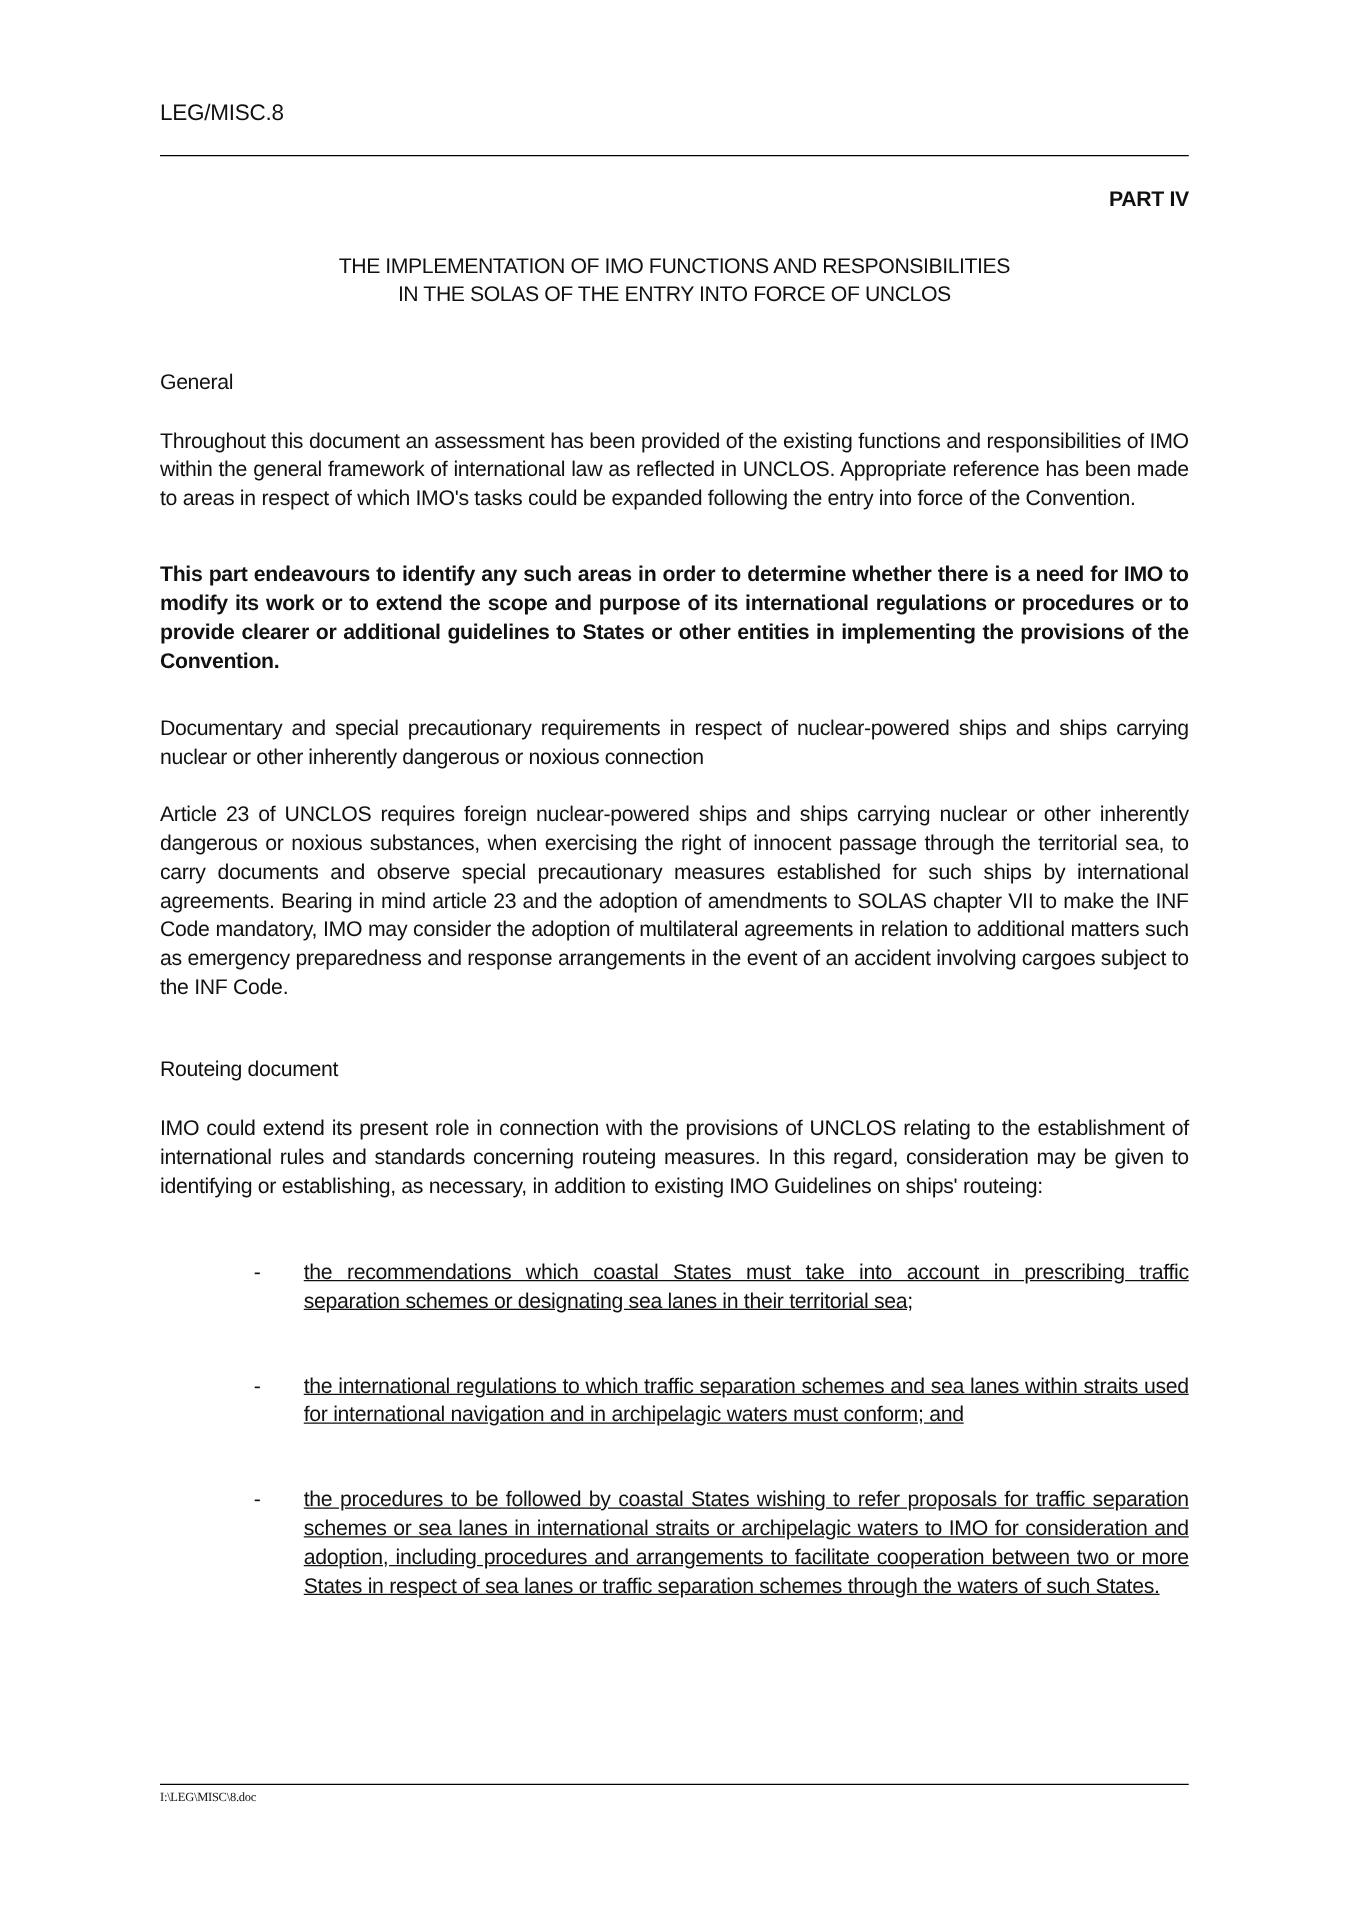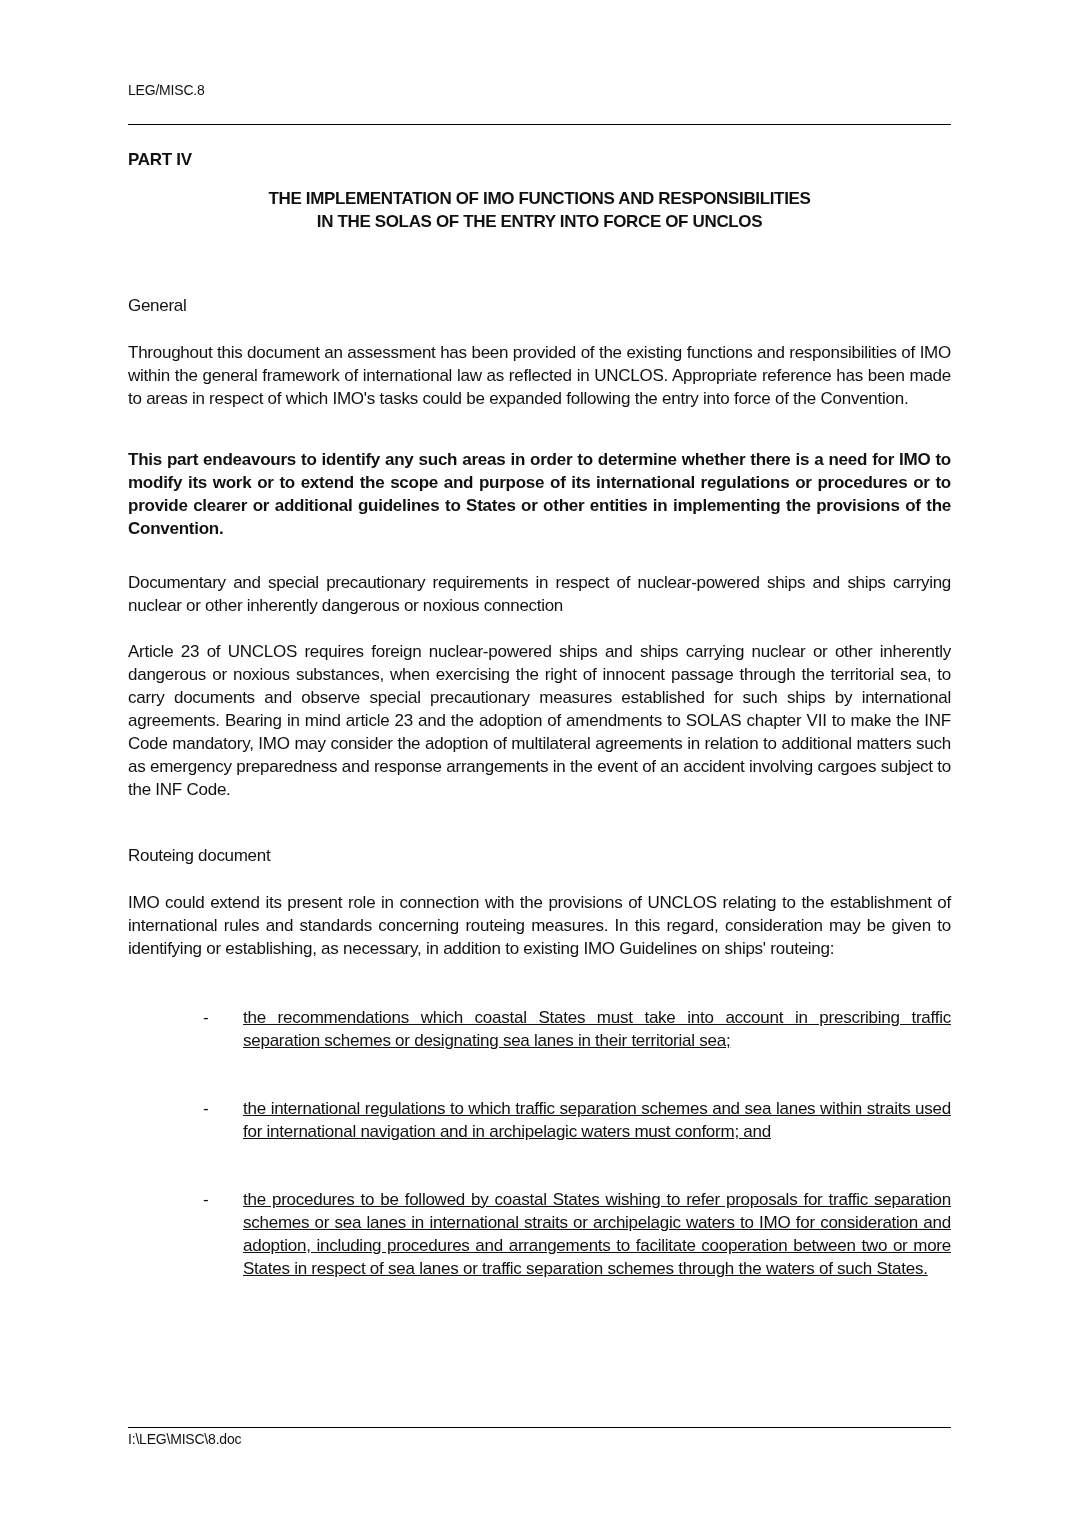--- a/index.html
+++ b/index.html
@@ -19,50 +19,50 @@
       position: absolute;
       left: 128px;
       top: 0;
       width: 823px;
     }
     .header {
       position: absolute;
       top: 80px;
       left: 0;
       width: 823px;
-      font-size: 14px;
+      font-size: 18px;
       line-height: 20px;
       letter-spacing: -0.2px;
     }
     .header-rule {
       position: absolute;
       top: 124px;
       left: 0;
       width: 823px;
       height: 0;
       border-top: 1px solid #000;
     }
     .part-title {
       position: absolute;
       top: 150px;
       left: 0;
       width: 823px;
-      text-align: left;
+      text-align: right;
       font-weight: bold;
       font-size: 17px;
       line-height: 20px;
       letter-spacing: -0.3px;
     }
     .main-title {
       position: absolute;
-      top: 187px;
+      top: 201px;
       left: 0;
       width: 823px;
       text-align: center;
-      font-weight: bold;
+      font-weight: normal;
       font-size: 17px;
       line-height: 23px;
       letter-spacing: -0.35px;
     }
     .main-title div { white-space: nowrap; }
     .heading {
       position: absolute;
       left: 0;
       width: 823px;
       font-weight: normal;
@@ -107,23 +107,24 @@
       top: 1427px;
       left: 0;
       width: 823px;
       height: 0;
       border-top: 1px solid #000;
     }
     .footer {
       position: absolute;
       top: 1430px;
       left: 0;
-      font-size: 14px;
+      font-size: 10px;
       line-height: 18px;
       letter-spacing: -0.2px;
+      font-family: Liberation Serif, serif;
     }
   </style>
 </head>
 <body>
 
 <div class="page">
 
   <div class="header">
     <div>LEG/MISC.8</div>
   </div>

